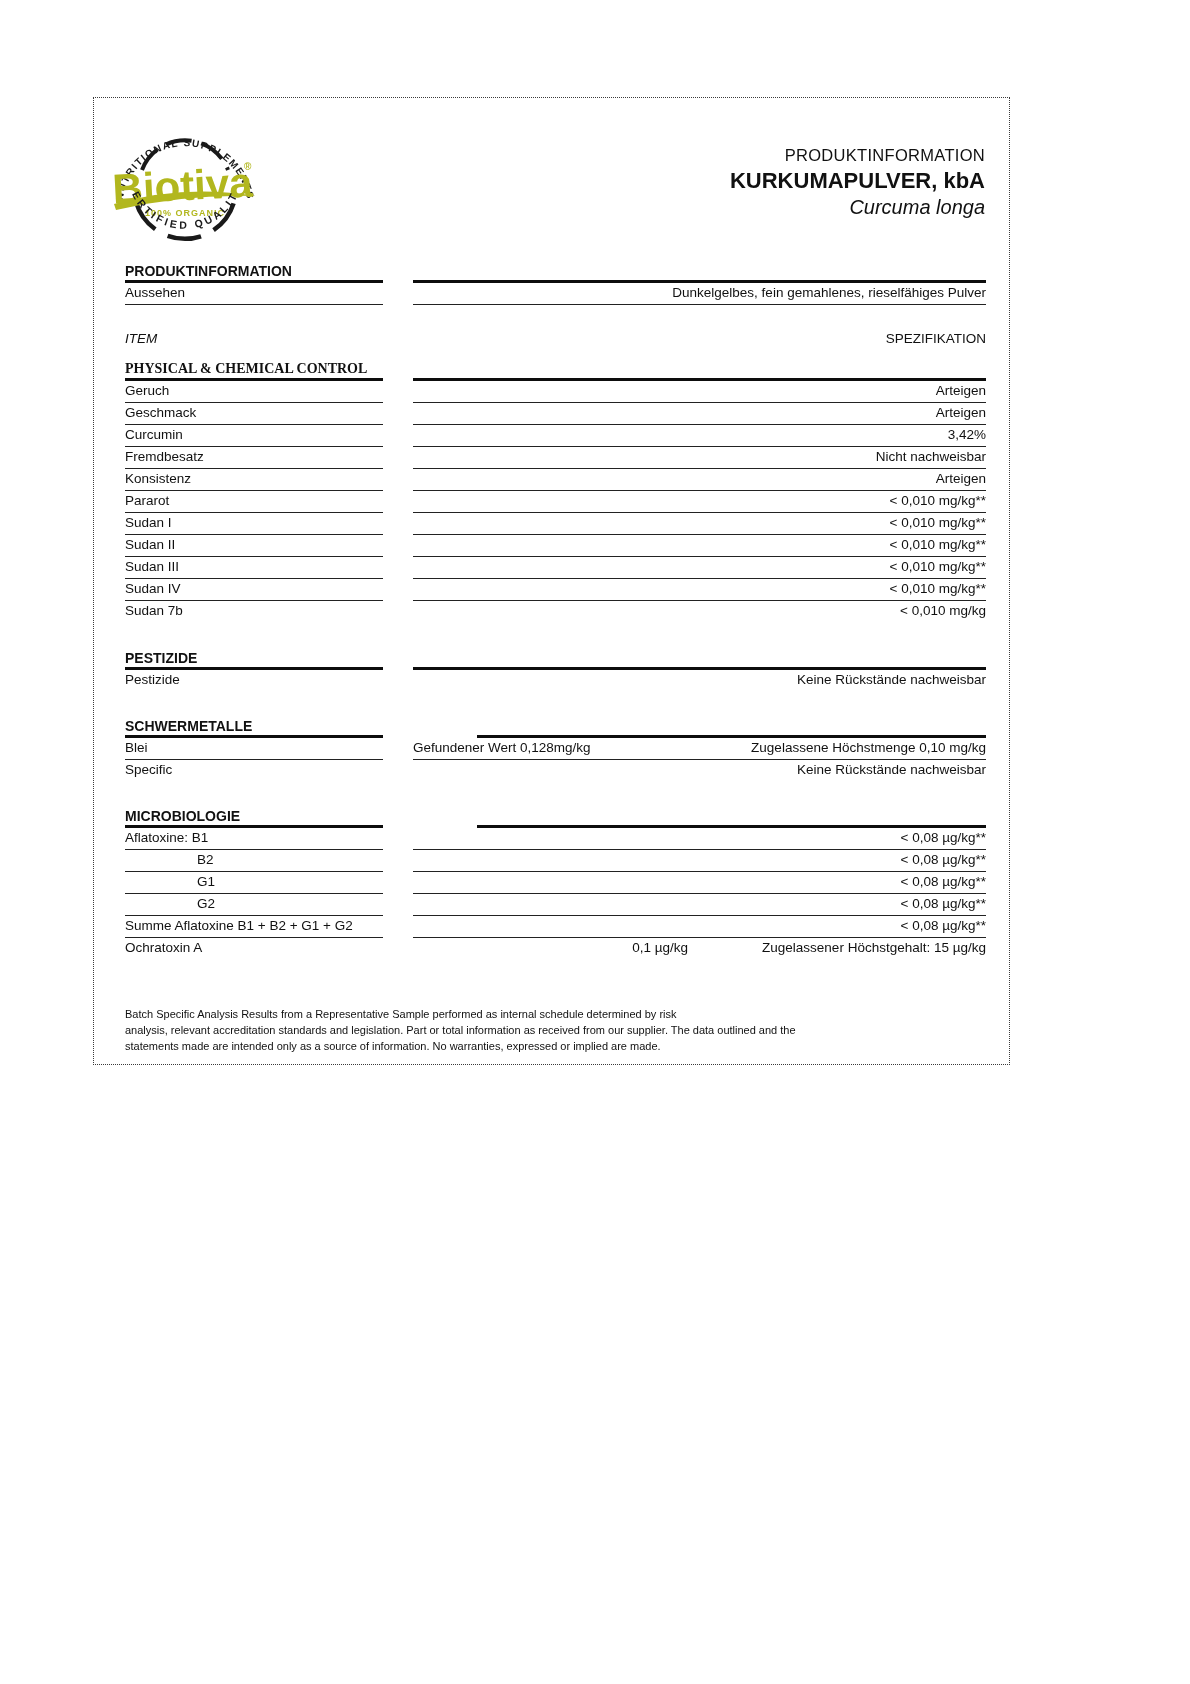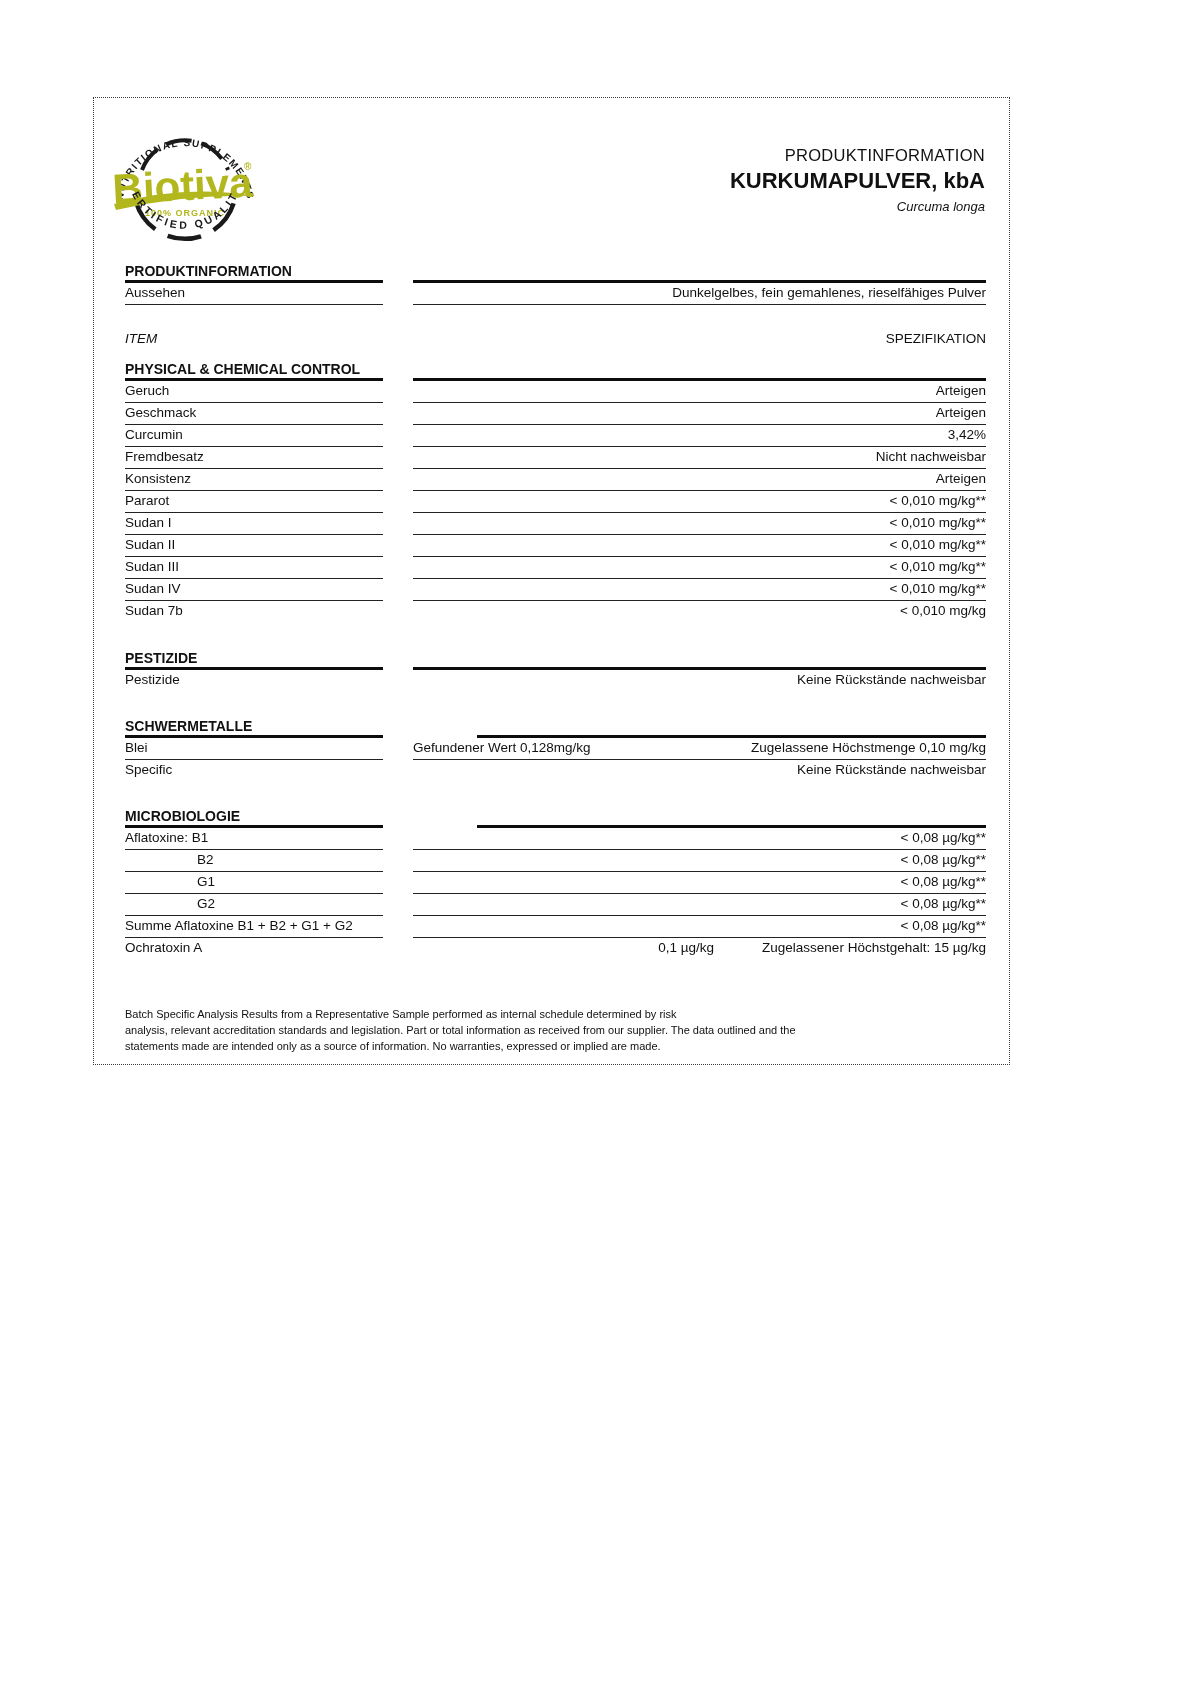--- a/index.html
+++ b/index.html
@@ -17,41 +17,41 @@
     width: 917px; height: 968px;
     border: 1.5px dotted #3a3a3a;
   }
   .logo-wrap { position: absolute; left: 16px; top: 12px; width: 150px; height: 140px; }
   .title-block {
     position: absolute; right: 24px; top: 44px;
     text-align: right; line-height: 26px;
   }
   .doc-type { font-size: 16.5px; letter-spacing: 0.3px; }
   .product-name { font-size: 22px; font-weight: bold; }
-  .latin-name { font-size: 13px; font-style: italic; }
+  .latin-name { font-size: 20px; font-style: italic; }
 
   .table {
     position: absolute; left: 31px; top: 163px; width: 861px;
     font-size: 13.5px;
   }
   .row { display: flex; height: 22px; line-height: 20px; }
   .lcell { width: 258px; }
   .gap { width: 30px; }
   .rcell { flex: 1; text-align: right; }
   .rcell.split { display: flex; justify-content: space-between; text-align: left; }
-  .rcell.pair { display: flex; justify-content: flex-end; gap: 48px; text-align: left; }
+  .rcell.pair { display: flex; justify-content: flex-end; gap: 74px; text-align: left; }
 
   .sec-head .lcell { font-weight: bold; font-size: 14px; border-bottom: 3px solid #0d0d0d; }
   .sec-head .rcell { border-bottom: 3px solid #0d0d0d; }
   .u .lcell, .u .rcell { border-bottom: 1.5px solid #222; }
   .indent { padding-left: 72px; }
 
   .mt24 { margin-top: 24px; gap: 32px; }
   .mt25 { margin-top: 25px; }
-  .mt8  { margin-top: 8px; }
+  .mt8  { margin-top: 8px; font-family: Liberation Serif, serif; }
   .item-row { font-size: 13.5px; }
   .item-row .lcell { font-style: italic; }
 
   .footer {
     position: absolute; left: 31px; top: 908px; width: 861px;
     font-size: 11px; line-height: 16px;
   }
   svg text { font-family: "Liberation Sans", sans-serif; }
 </style>
 </head>

